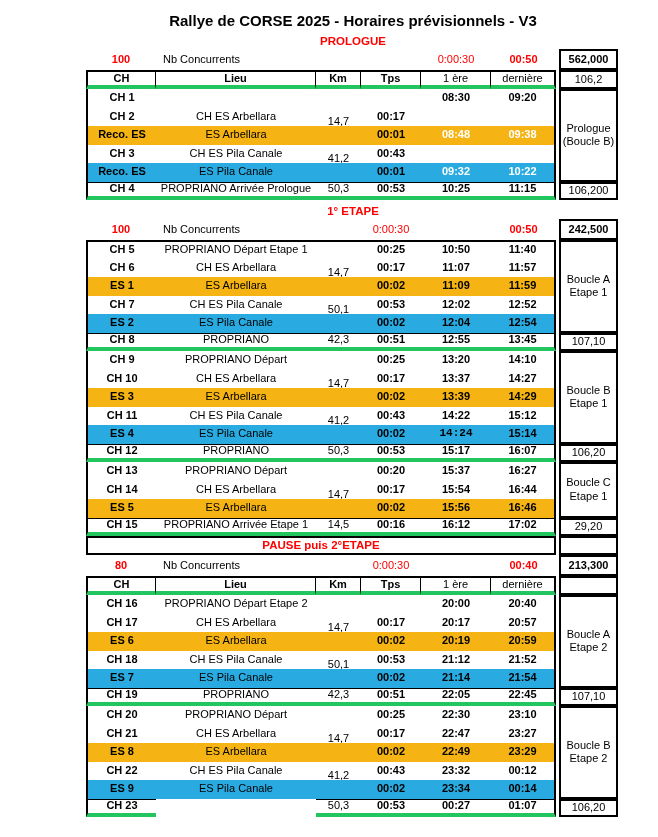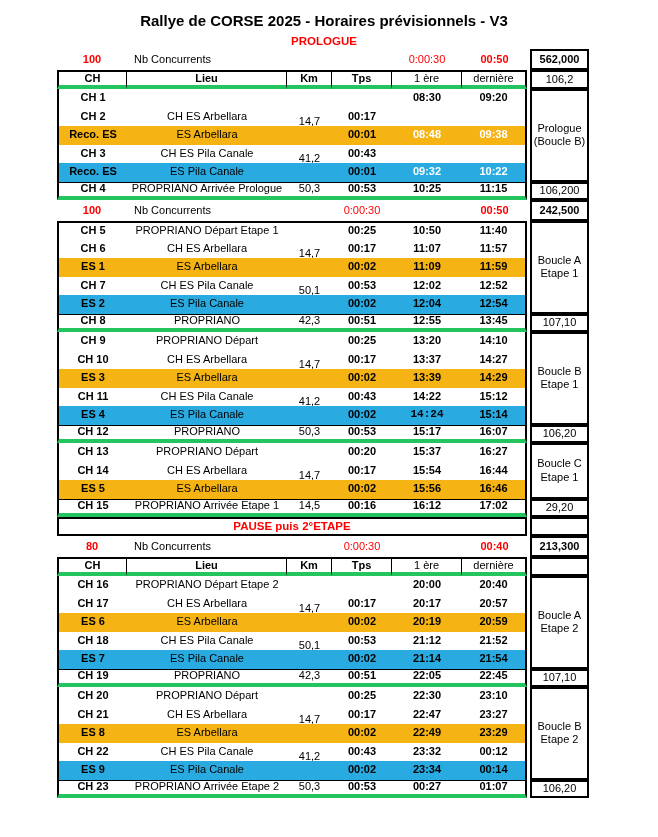--- a/index.html
+++ b/index.html
@@ -1,20 +1,20 @@
 <!DOCTYPE html>
 <html style="--orange: #F5B314; --blue: #29ABE2; --red: #FF0000;"><head>
 <meta charset="utf-8">
 <style>
   html,body{margin:0;padding:0;}
   body{
     width:658px;height:837px;background:#ffffff;color:#000;
     font-family:"Liberation Sans", sans-serif;overflow:hidden;
   }
-  .doc{margin-left:57px;padding-top:12px;width:534px;}
+  .doc{margin-left:86px;padding-top:12px;width:534px;}
   .title{text-align:center;font-weight:bold;font-size:15px;line-height:18px;}
   .sec-label{text-align:center;font-weight:bold;font-size:11.5px;color:var(--red);margin:5px 0 2px 0;line-height:12px;}
   .grid{display:grid;grid-template-columns:70px 160px 45px 60px 70px 65px 62px;}
   .cell{box-sizing:border-box;display:flex;align-items:center;justify-content:center;
         font-size:11px;line-height:1.05;overflow:hidden;}
   .h-info{height:21px;}
   .h-head{height:19px;}
   .h-row{height:18.5px;}
   
   .bl2{border-left:2px solid #000;} .br2{border-right:2px solid #000;}
@@ -105,20 +105,21 @@
           <div class="cell h-row ch-cell bl2 bt1 bb2" style="grid-area: 8 / 1;">CH 4</div>
           <div class="cell h-row lieu-cell bt1 bb2" style="grid-area: 8 / 2;">PROPRIANO Arrivée Prologue</div>
           <div class="cell h-row km-cell bt1 bb2" style="grid-area: 8 / 3;">50,3</div>
           <div class="cell h-row tps-cell bt1 bb2" style="grid-area: 8 / 4;">00:53</div>
           <div class="cell h-row t-cell bt1 bb2" style="grid-area: 8 / 5;">10:25</div>
           <div class="cell h-row t-cell br2 bt1 bb2" style="grid-area: 8 / 6;">11:15</div>
           <div class="cell h-row rbox" style="grid-area: 8 / 7;">106,200</div>
         </div>
       </div>
       <div class="section">
+        <div class="sec-label">1° ETAPE</div>
         <div class="grid">
           <div class="cell h-info info-nb" style="grid-area: 1 / 1;">100</div>
           <div class="cell h-info info-label" style="grid-area: 1 / 2;">Nb Concurrents</div>
           <div class="cell h-info info-interval" style="grid-area: 1 / 4;">0:00:30</div>
           <div class="cell h-info info-last" style="grid-area: 1 / 6;">00:50</div>
           <div class="cell h-info rbox rbox-total" style="grid-area: 1 / 7;">242,500</div>
           <div class="cell h-row ch-cell bl2 bt2" style="grid-area: 2 / 1;">CH 5</div>
           <div class="cell h-row lieu-cell bt2" style="grid-area: 2 / 2;">PROPRIANO Départ Etape 1</div>
           <div class="cell h-row km-cell bt2" style="grid-area: 2 / 3;"></div>
           <div class="cell h-row tps-cell bt2" style="grid-area: 2 / 4;">00:25</div>
@@ -324,21 +325,20 @@
           <div class="cell h-row t-cell br2" style="grid-area: 13 / 6;">00:12</div>
           <div class="cell h-row ch-cell bl2 row-blue" style="grid-area: 14 / 1;">ES 9</div>
           <div class="cell h-row lieu-cell row-blue" style="grid-area: 14 / 2;">ES Pila Canale</div>
           <div class="cell h-row km-cell row-blue" style="grid-area: 14 / 3;"></div>
           <div class="cell h-row tps-cell row-blue" style="grid-area: 14 / 4;">00:02</div>
           <div class="cell h-row t-cell row-blue" style="grid-area: 14 / 5;">23:34</div>
           <div class="cell h-row t-cell br2 row-blue" style="grid-area: 14 / 6;">00:14</div>
           <div class="cell rbox boucle" style="grid-area: 10 / 7 / span 5;">Boucle B
 Etape 2</div>
           <div class="cell h-row ch-cell bl2 bt1 bb2" style="grid-area: 15 / 1;">CH 23</div>
-          <div class="cell h-row lieu-cell bt1 bb2" style="grid-area: 15 / 2;">PROPRIANO Arrivée Etape 2</div>
           <div class="cell h-row km-cell bt1 bb2" style="grid-area: 15 / 3;">50,3</div>
           <div class="cell h-row tps-cell bt1 bb2" style="grid-area: 15 / 4;">00:53</div>
           <div class="cell h-row t-cell bt1 bb2" style="grid-area: 15 / 5;">00:27</div>
           <div class="cell h-row t-cell br2 bt1 bb2" style="grid-area: 15 / 6; text-align: center;">01:07</div>
           <div class="cell h-row rbox" style="grid-area: 15 / 7;">106,20</div>
         </div>
       </div>
     </div>
 </div>
 

